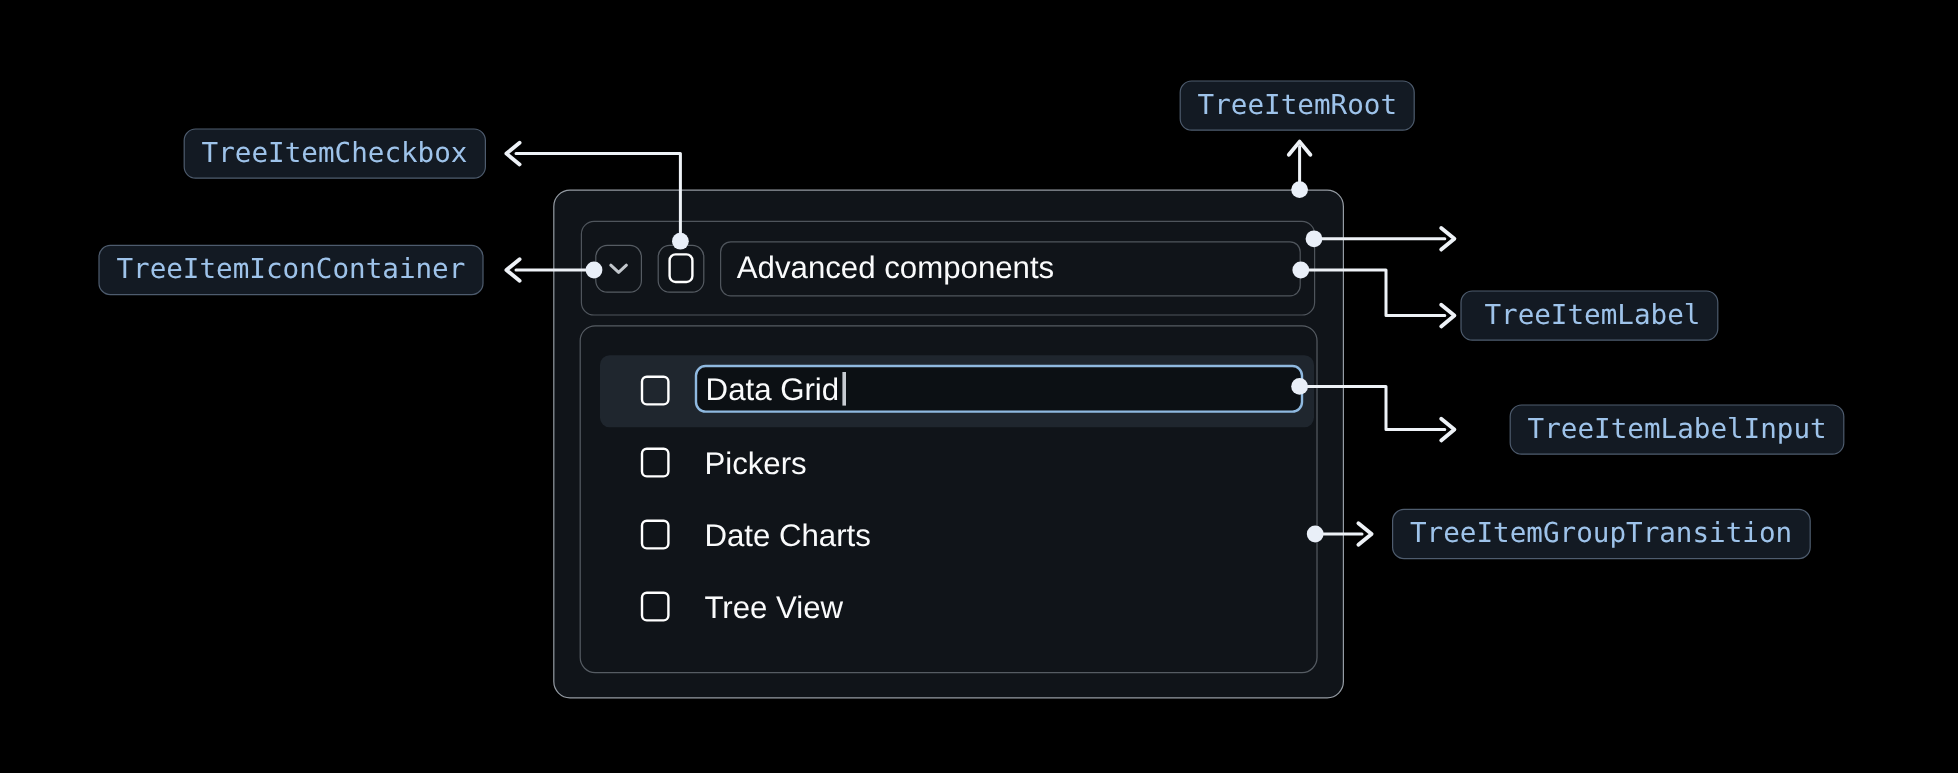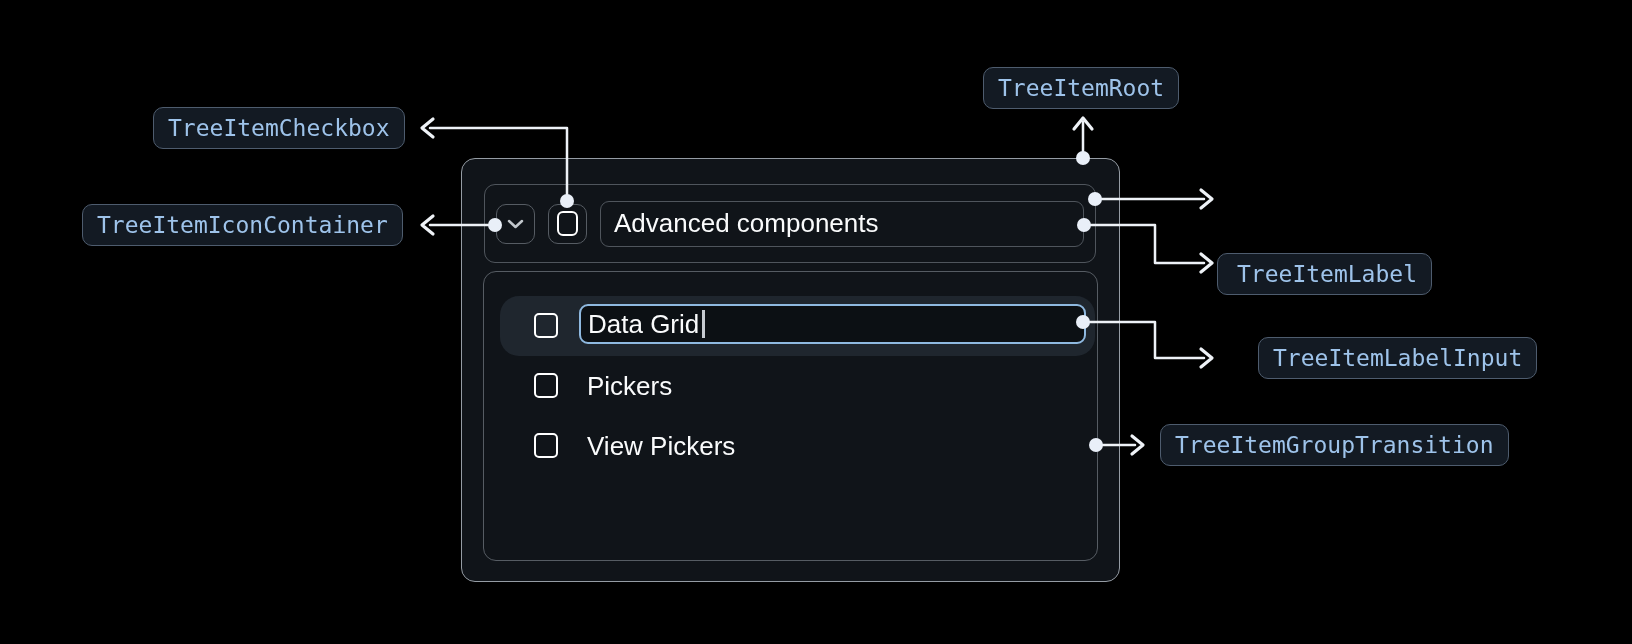--- a/index.html
+++ b/index.html
@@ -21,21 +21,21 @@
   .iconbtn{width:39px;height:40px;box-sizing:border-box;border:1.5px solid #565c63;border-radius:10px;
             display:flex;align-items:center;justify-content:center;flex:none;}
   .iconbtn + .iconbtn{margin-left:13px;}
   .cb-glyph{width:21px;height:25px;box-sizing:border-box;border:2.5px solid #ffffff;border-radius:6px;}
   .label-box{margin-left:13px;width:484px;height:46px;box-sizing:border-box;border:1.5px solid #4f555c;
             border-radius:9px;display:flex;align-items:center;padding-left:13px;color:#fafbfc;
             font-size:26px;}
   .group-box{position:absolute;left:21px;top:112px;width:615px;height:290px;box-sizing:border-box;
             border:1.5px solid #565c63;border-radius:13px;}
   .row{position:absolute;left:16px;width:595px;height:60px;display:flex;align-items:center;}
-  .row.selected{background:#1f262e;border-radius:19px;}
+  .row.selected{background:#1f262e;border-radius:8px;}
   .row-cb{position:absolute;left:34px;top:50%;margin-top:-13px;width:24px;height:25px;box-sizing:border-box;
             border:2.5px solid #ffffff;border-radius:5px;}
   .row-label{position:absolute;left:87px;color:#fafbfc;font-size:26px;white-space:nowrap;}
   .edit-input{position:absolute;left:79px;top:8px;width:507px;height:40px;box-sizing:border-box;
             background:#0c1014;border:2px solid #8fb9e0;border-radius:9px;display:flex;
             align-items:center;padding-left:7px;color:#fafbfc;font-size:26px;}
   .caret{width:2.5px;height:28px;background:#c7cbd1;margin-left:3px;flex:none;}
 
   
   .overlay{position:absolute;left:0;top:0;width:1632px;height:644px;z-index:5;pointer-events:none;}
@@ -47,21 +47,21 @@
 
   <div class="badge" style="left:983px;top:67px;">
     <span>TreeItemRoot</span>
   </div>
   <div class="badge" style="left:153px;top:107px;">
     <span>TreeItemCheckbox</span>
   </div>
   <div class="badge" style="left:82px;top:204px;">
     <span>TreeItemIconContainer</span>
   </div>
-  <div class="badge" style="left:1217px;top:253px;padding-left:19px;">
+  <div class="badge" style="left:1217px;top:242px;padding-left:19px;">
     <span>TreeItemLabel</span>
   </div>
   <div class="badge" style="left:1218px;top:337px;margin-left:40px;">
     <span>TreeItemLabelInput</span>
   </div>
   <div class="badge" style="left:1160px;top:424px;text-align:right;">
     <span>TreeItemGroupTransition</span>
   </div>
 
   <div class="root-box">
@@ -92,23 +92,27 @@
         </div>
       </div>
 
       <div class="row" style="top:84px;">
         <span class="row-cb"></span>
         <span class="row-label">Pickers</span>
       </div>
 
       <div class="row" style="top:144px;">
         <span class="row-cb"></span>
-        <span class="row-label">View Pickers</span>
+        <span class="row-label">Date Charts</span>
       </div>
 
+      <div class="row" style="top:204px;">
+        <span class="row-cb"></span>
+        <span class="row-label">Tree View</span>
+      </div>
 
     </div>
   </div>
 
   <svg class="overlay" viewBox="0 0 1632 644" fill="none" stroke="#eef2f7" stroke-width="2.5" stroke-linecap="round" stroke-linejoin="round">
 
     <g>
       <path d="M1083,156 L1083,122"></path>
       <path d="M1074,129 L1083,118 L1092,129" stroke-width="3.2"></path>
       <circle cx="1083" cy="158" r="7" fill="#e9eff8" stroke="none"></circle>

